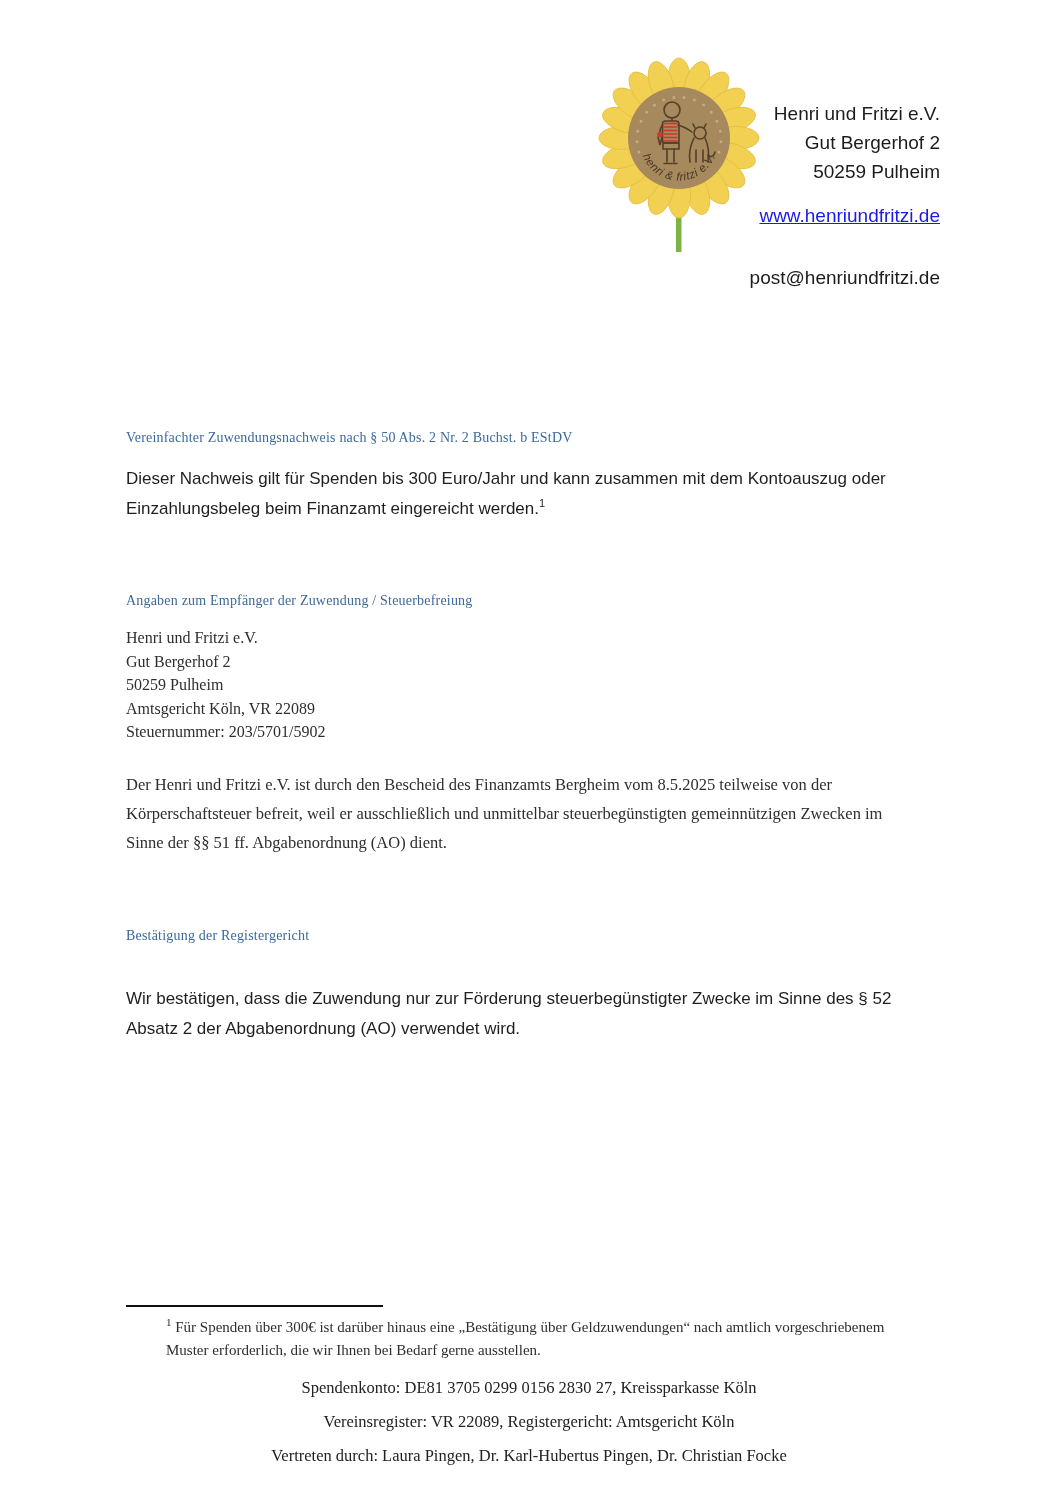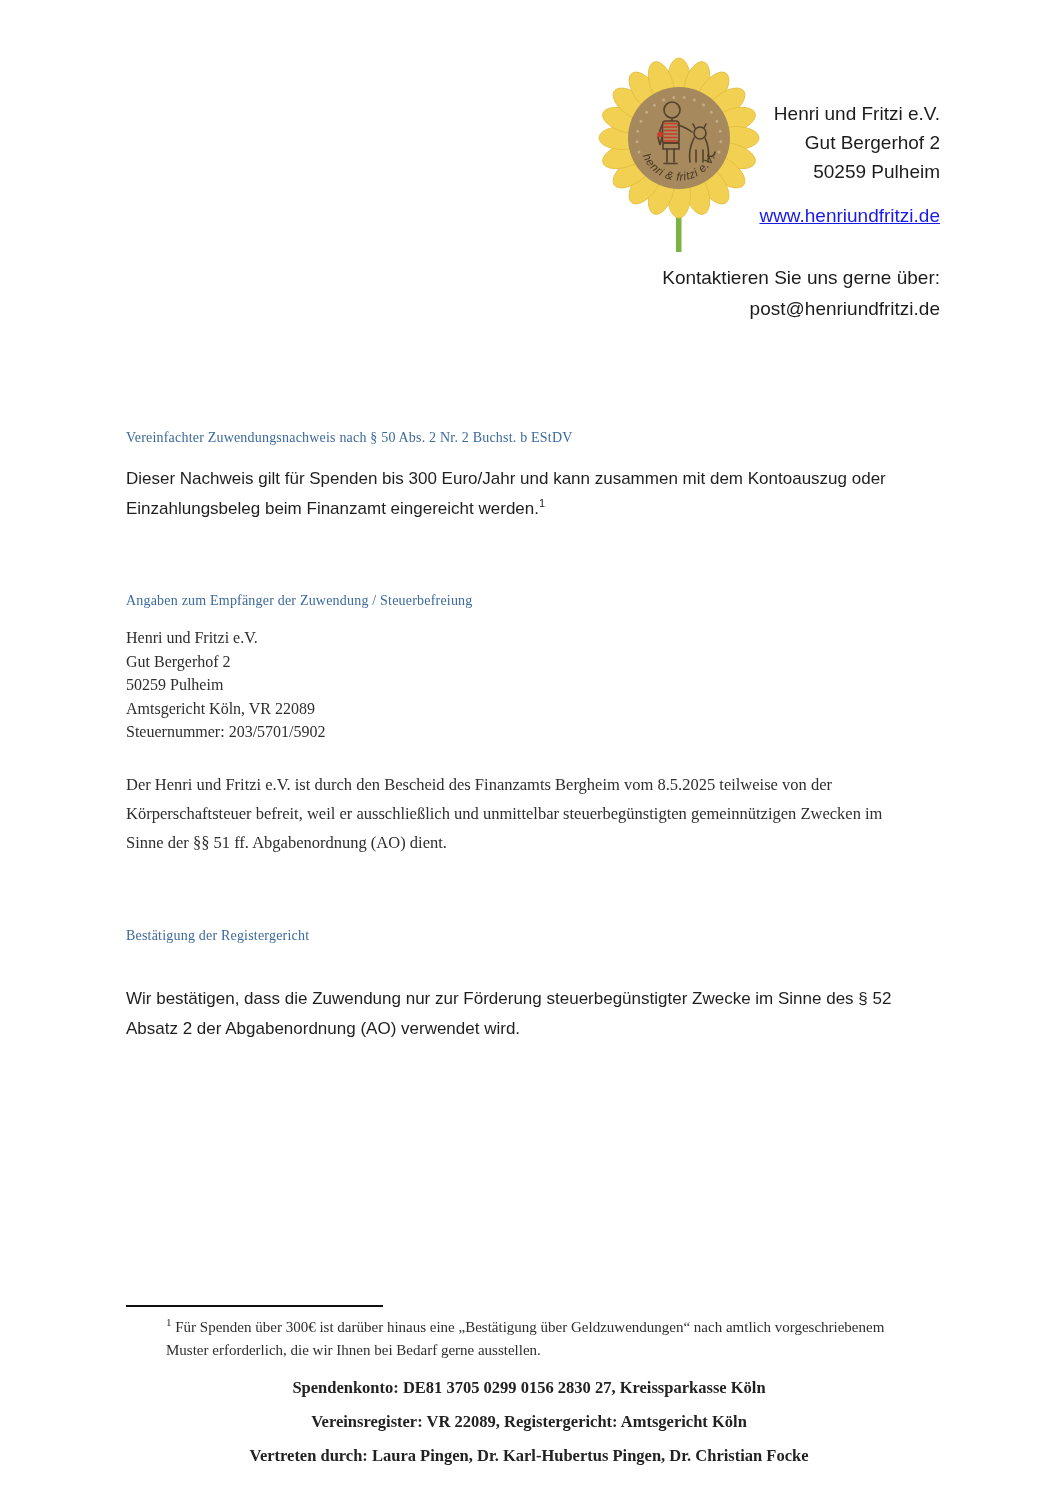--- a/index.html
+++ b/index.html
@@ -69,21 +69,21 @@
     position: absolute; left: 126px; top: 1316px; width: 726px;
     font-family: "Liberation Serif", serif;
     font-size: 15px; line-height: 23px; color: #2e2e2e; margin-left: 40px;
   }
 
   
   .page-footer {
     position: absolute; left: 0; top: 1377px; width: 1058px;
     text-align: center;
     font-family: "Liberation Serif", serif;
-    font-size: 16.5px; color: #222222; font-weight: bold;
+    font-size: 16.5px; color: #222222;
   }
   .page-footer .f-line { line-height: 22px; margin-bottom: 12px; }
 </style>
 </head>
 <body>
 
 <div class="page">
 
   <div class="logo">
     <svg width="170" height="200" viewBox="0 0 170 200">
@@ -154,21 +154,20 @@
 
   <div class="letterhead">
     <div>Henri und Fritzi e.V.</div>
     <div>Gut Bergerhof 2</div>
     <div>50259 Pulheim</div>
   </div>
 
   <a class="website-link">www.henriundfritzi.de</a>
 
   <div class="contact-block">
-    <div>Kontaktieren Sie uns gerne über:</div>
     <div>post@henriundfritzi.de</div>
   </div>
 
   <div class="sec-heading h1">Vereinfachter Zuwendungsnachweis nach § 50 Abs. 2 Nr. 2 Buchst. b EStDV</div>
   <div class="sans-body b1"><span>Dieser Nachweis gilt für Spenden bis 300 Euro/Jahr und kann zusammen mit dem Kontoauszug oder Einzahlungsbeleg beim Finanzamt eingereicht werden.</span><sup>1</sup></div>
 
   <div class="sec-heading h2">Angaben zum Empfänger der Zuwendung / Steuerbefreiung</div>
   <div class="addr-block">
     <div>Henri und Fritzi e.V.</div>
     <div>Gut Bergerhof 2</div>

